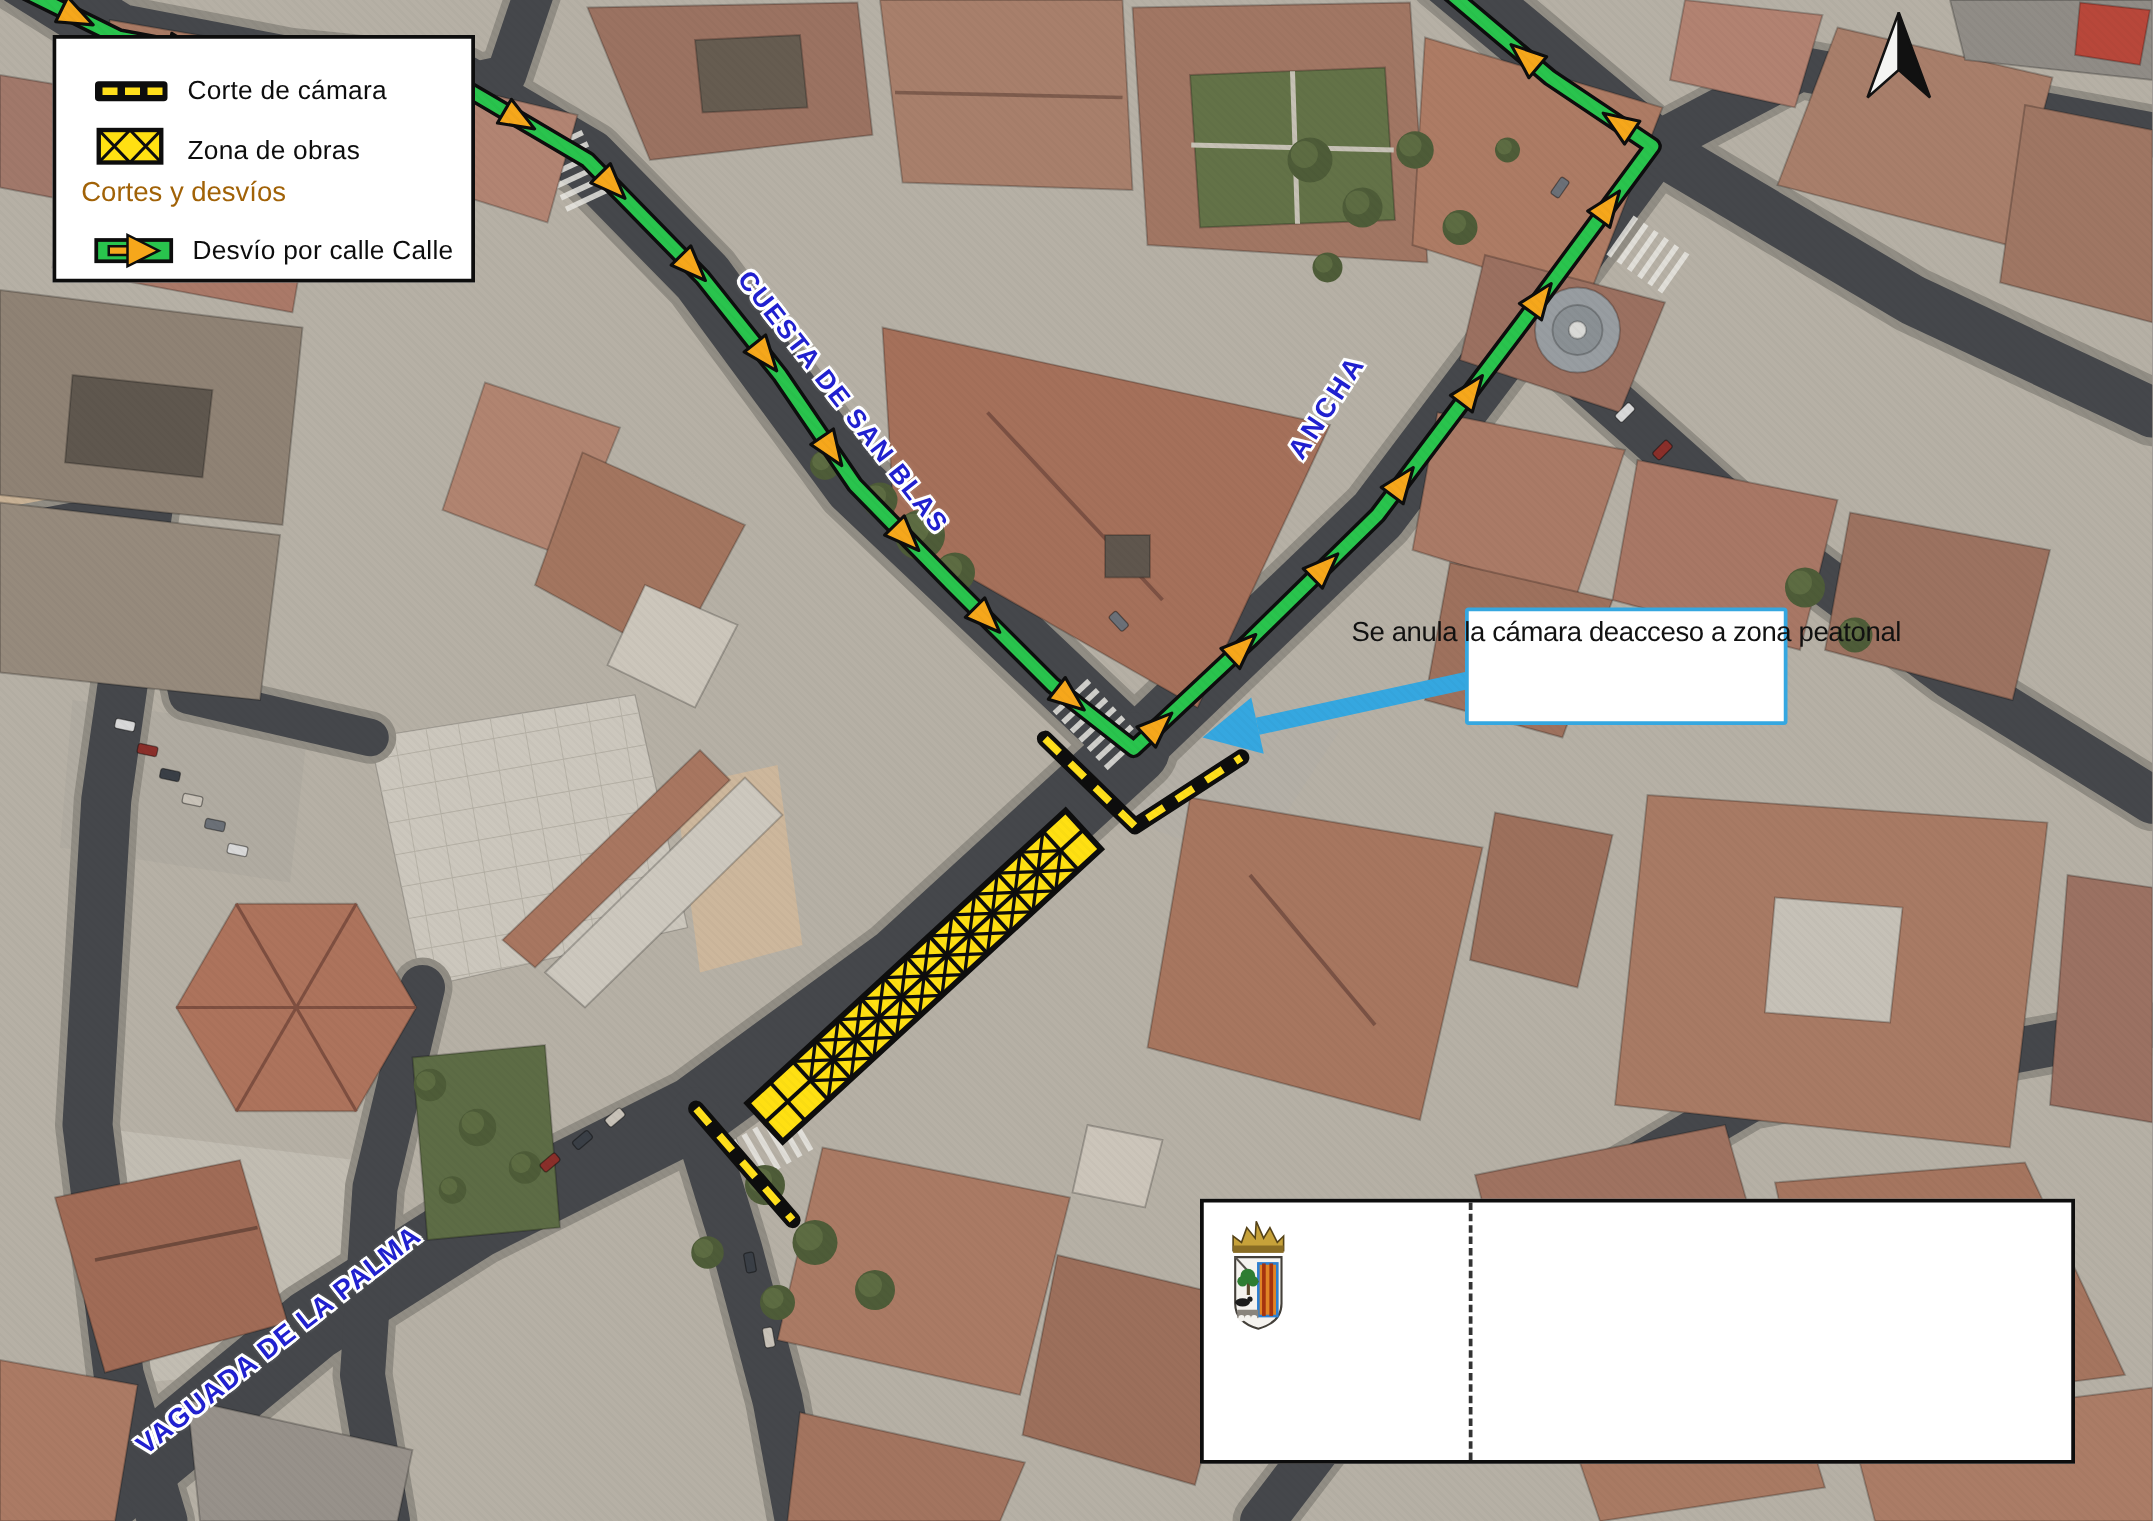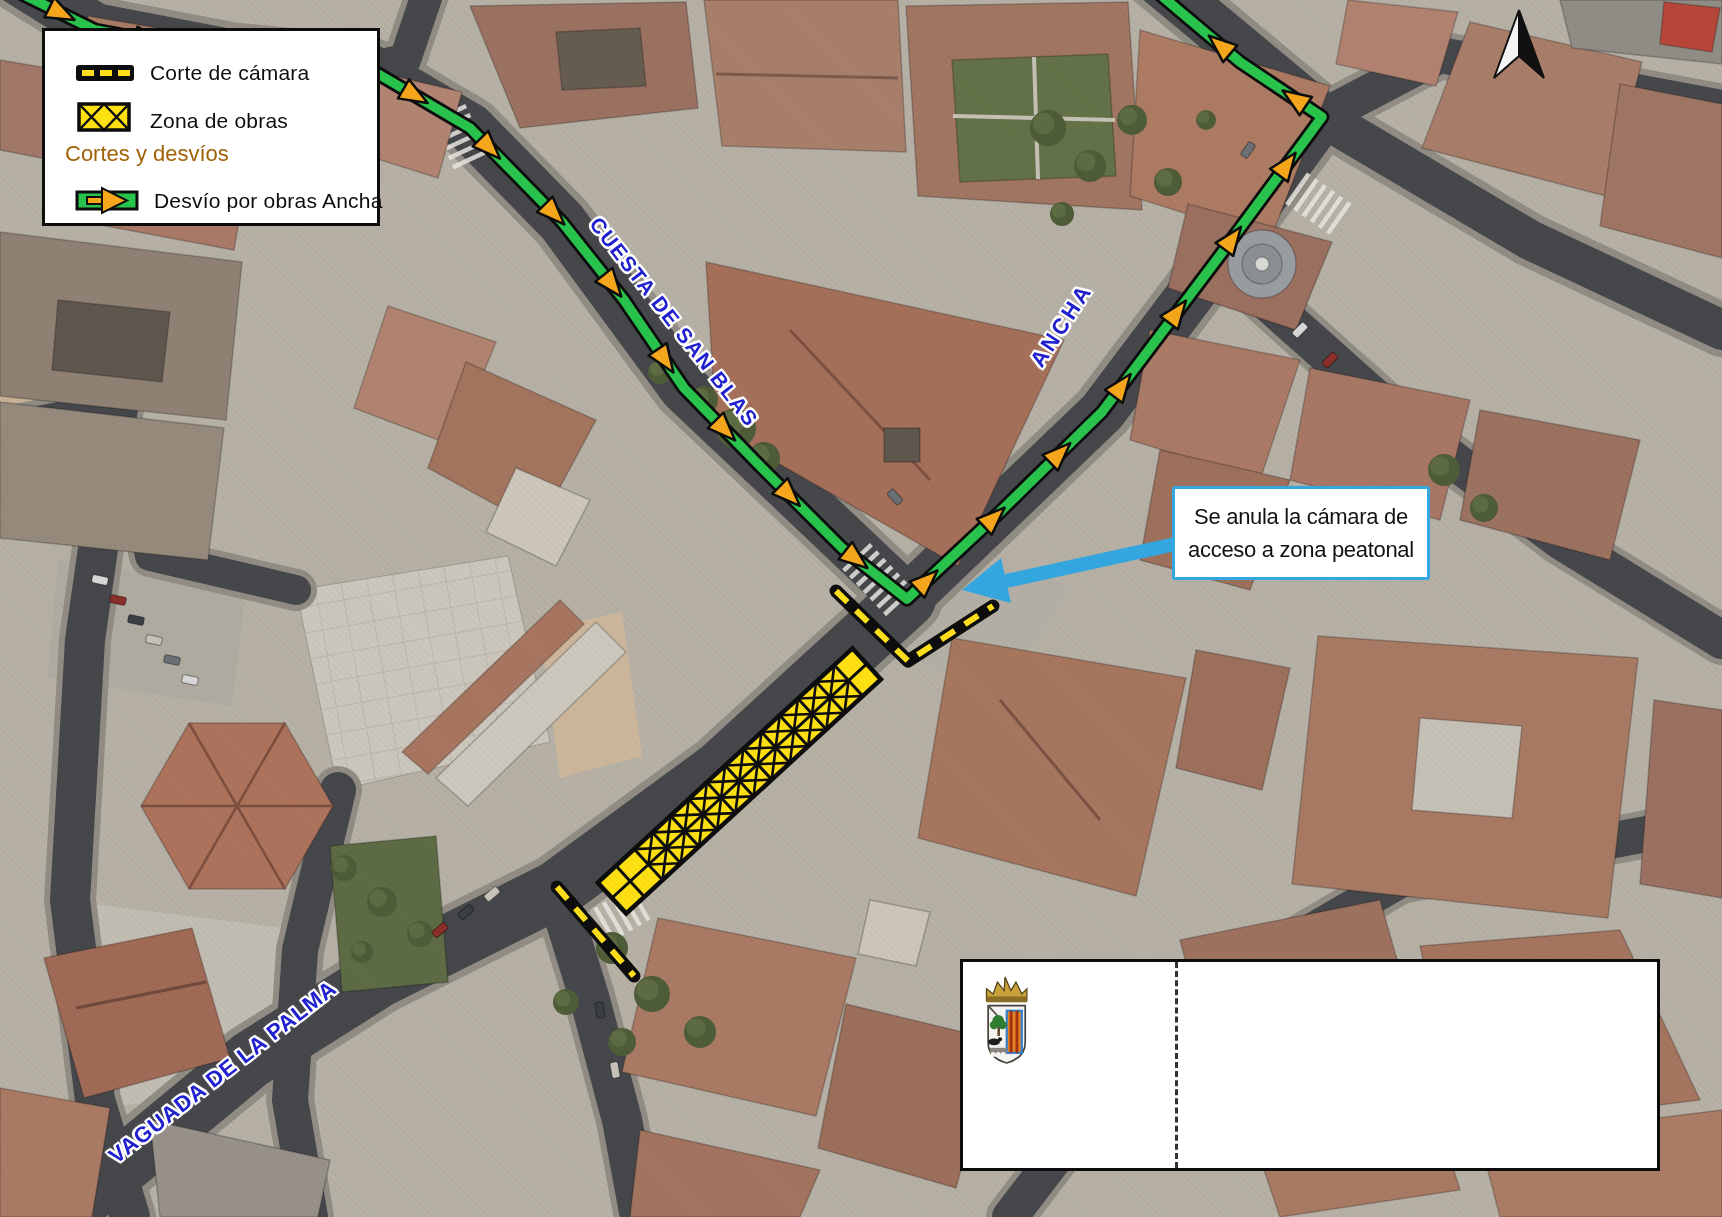--- a/index.html
+++ b/index.html
@@ -17,21 +17,21 @@
 
   
   .panel{position:absolute;background:#fff;box-sizing:border-box;z-index:6;}
 
   #legend{left:42px;top:28px;width:338px;height:198px;border:3px solid #0d0d0d;}
   .legend-row{position:absolute;left:30px;display:flex;align-items:center;height:36px;}
   .legend-label{margin-left:15px;font-size:21px;color:#0d0d0d;letter-spacing:.2px;white-space:nowrap;}
   .legend-header{position:absolute;left:20px;font-size:22px;color:#a16207;height:30px;line-height:30px;white-space:nowrap;}
 
   #callout{left:1172px;top:486px;width:258px;height:94px;border:3px solid var(--callout-blue,#35a7e0);
-    border-radius:3px;display:flex;flex-direction:column;justify-content:center;text-align:center;}
+    border-radius:3px;display:flex;justify-content:center;text-align:center;}
   #callout .callout-line{font-size:22px;line-height:33px;color:#111;letter-spacing:-.3px;white-space:nowrap;}
 
   #title-box{left:960px;top:959px;width:700px;height:212px;border:3px solid #0d0d0d;display:flex;}
   #org-panel{width:215px;position:relative;border-right:3px dashed #333;box-sizing:border-box;text-align:center;}
   #org-panel .org-text{position:absolute;top:96px;left:0;right:0;font-weight:bold;font-size:28px;line-height:33px;color:#2c2c2c;letter-spacing:-.5px;}
   #date-panel{flex:1;text-align:center;padding-top:22px;}
   #date-panel .date-line{font-weight:bold;font-size:33px;line-height:57px;color:#0c0c0c;letter-spacing:-.8px;white-space:nowrap;}
 
   
   .street-label{
@@ -439,21 +439,21 @@
   </div>
   <div class="legend-header" style="top:108px;">Cortes y desvíos</div>
   <div class="legend-row" style="top:152px;">
     <svg width="64" height="30">
       <rect x="2" y="6" width="60" height="17" fill="#29c44d" stroke="#0d0d0d" stroke-width="3"></rect>
       <g stroke="#0d0d0d" stroke-width="2">
         <rect x="12" y="11" width="16" height="7" fill="#f6a71b"></rect>
         <polygon points="27,2 27,27 52,14.5" fill="#f6a71b"></polygon>
       </g>
     </svg>
-    <span class="legend-label">Desvío por obras Ancha</span>
+    <span class="legend-label">Desvío por calle Calle</span>
   </div>
 </div>
 
 <div class="street-label" id="label-san-blas">CUESTA DE SAN BLAS</div>
 <div class="street-label" id="label-ancha">ANCHA</div>
 <div class="street-label" id="label-vaguada">VAGUADA DE LA PALMA</div>
 
 <div id="callout" class="panel">
   <div class="callout-line">Se anula la cámara de</div>
   <div class="callout-line">acceso a zona peatonal</div>

